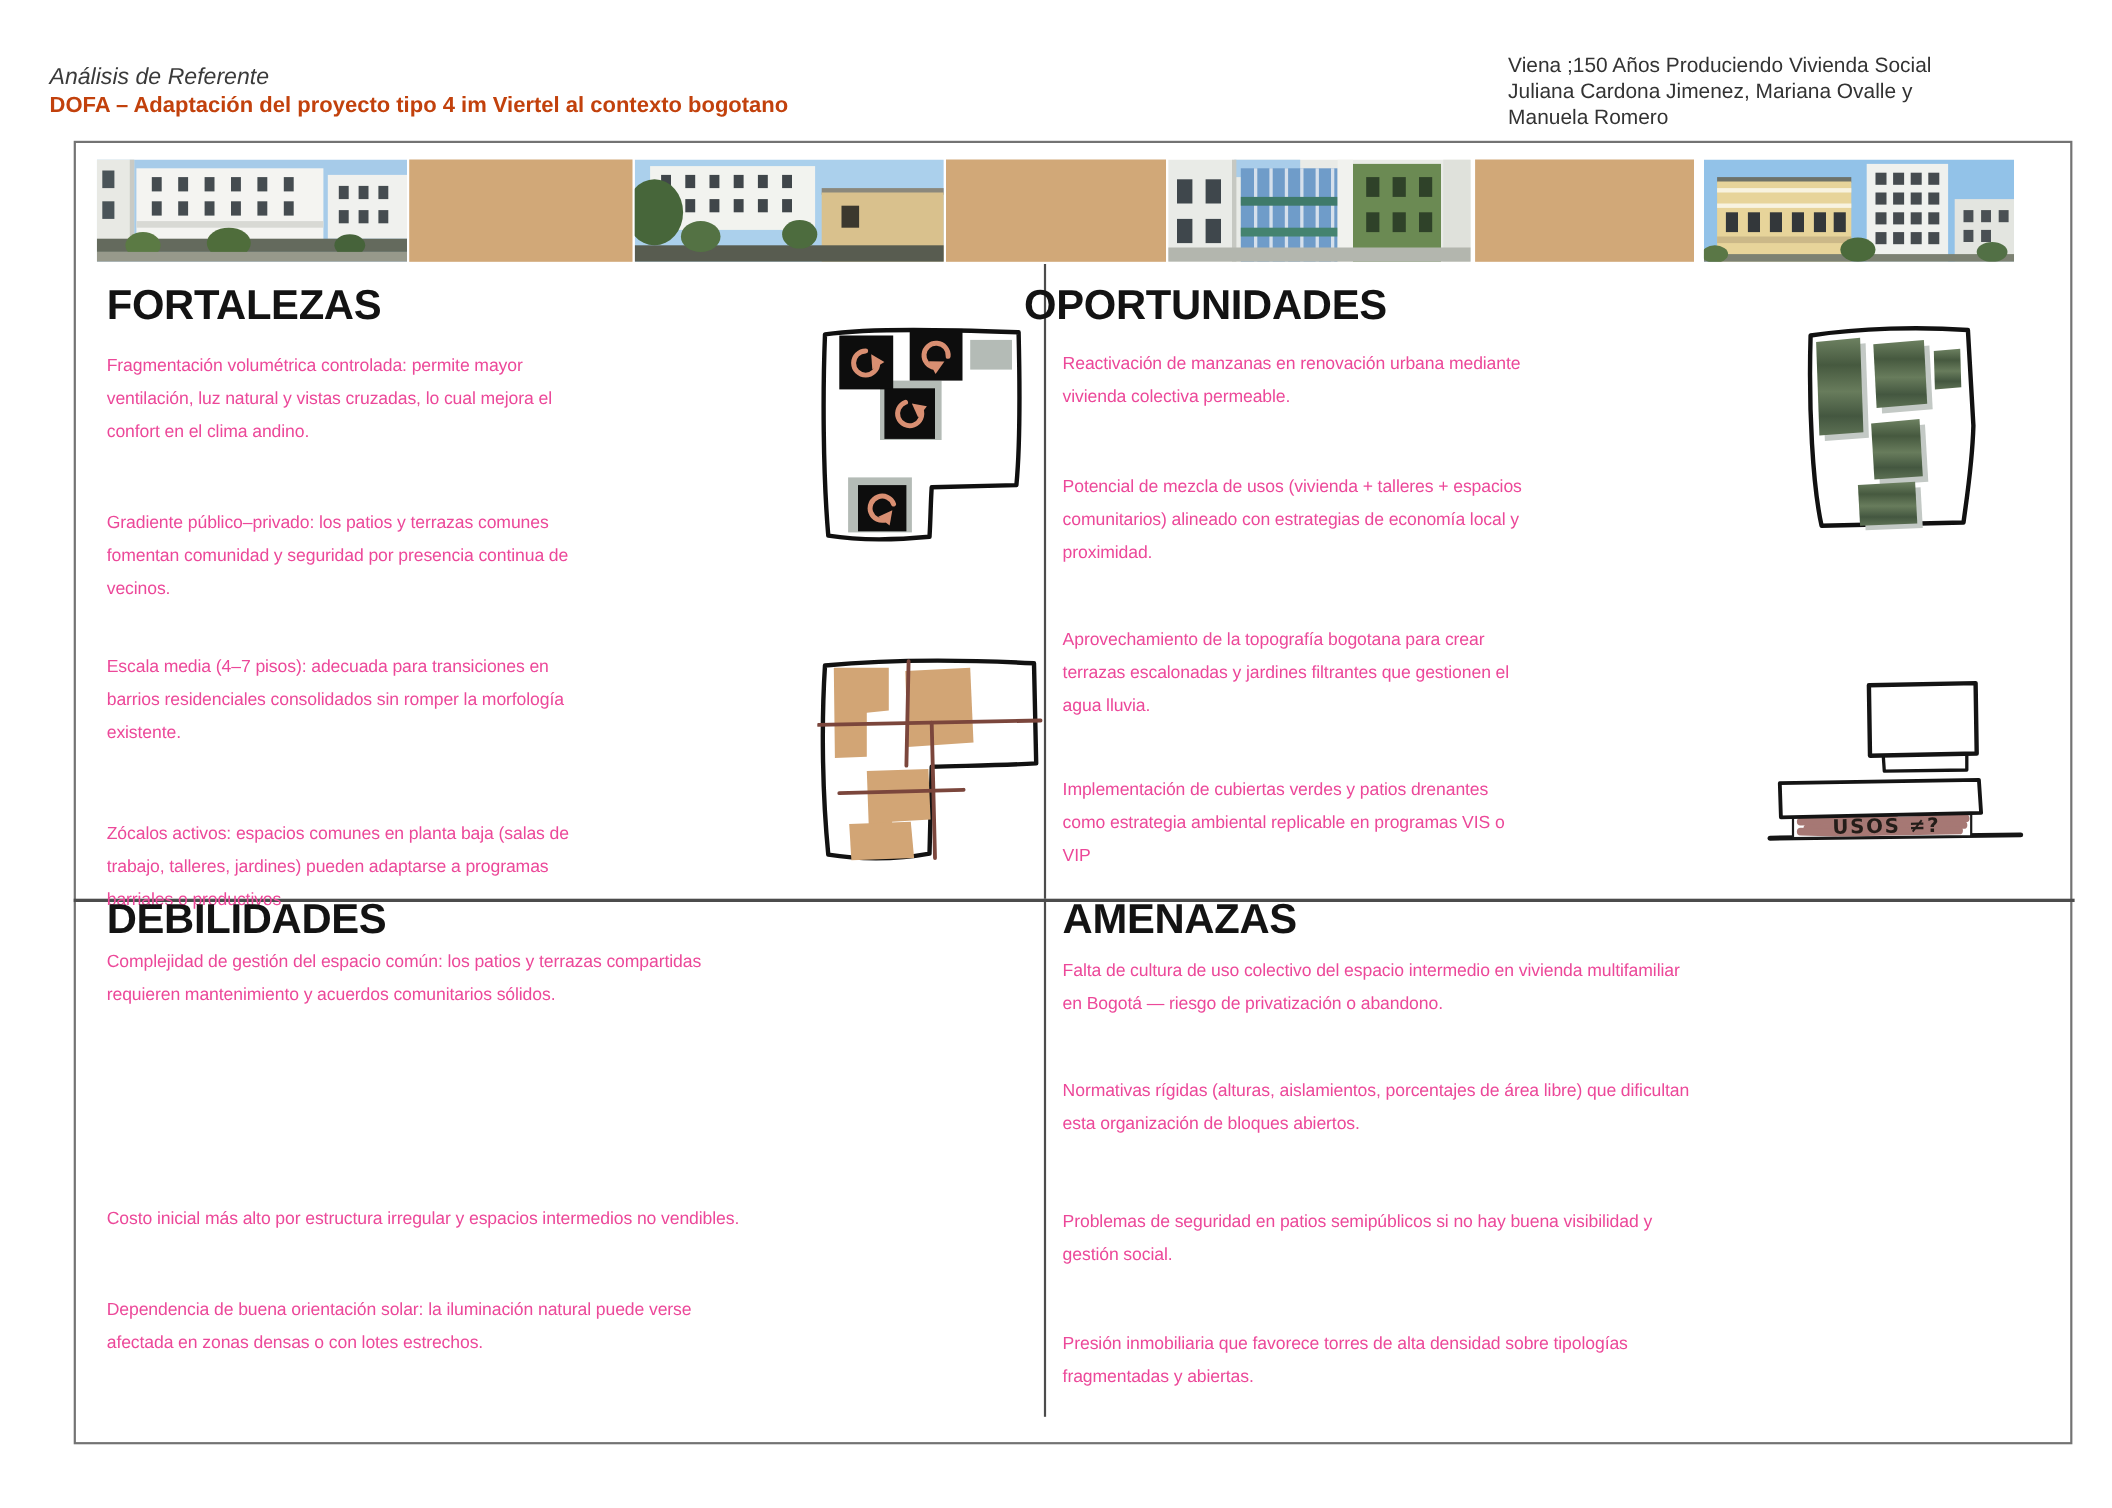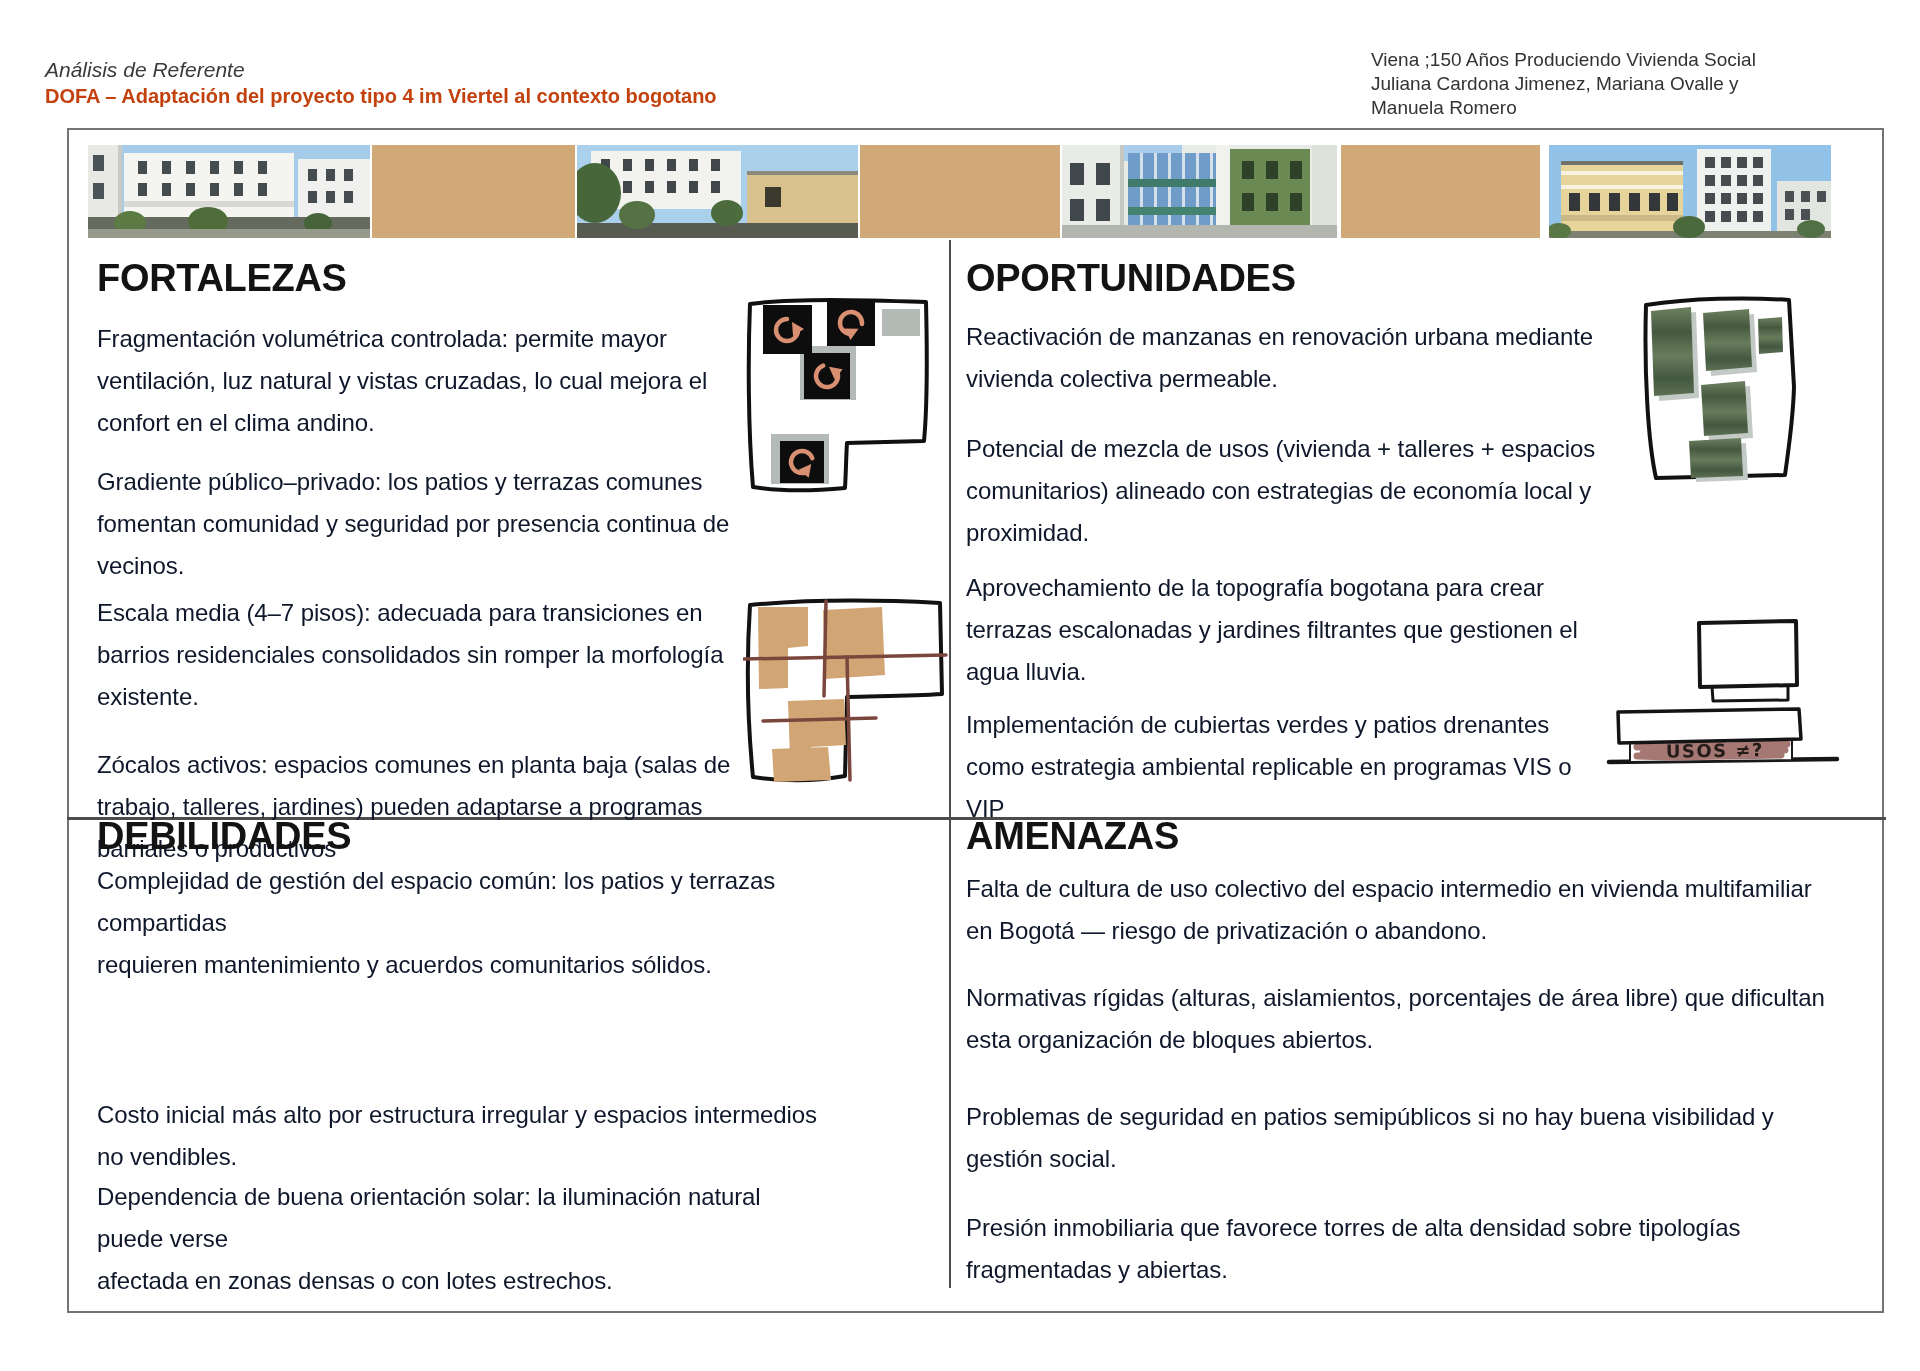--- a/index.html
+++ b/index.html
@@ -31,25 +31,25 @@
   .bt2{left:860px;width:200px;}
   .bp3{left:1062px;width:275px;}
   .bt3{left:1341px;width:199px;}
   .bp4{left:1549px;width:282px;}
 
   
   .quad{position:absolute;inset:0;pointer-events:none;}
   .quad h2{position:absolute;margin:0;font-size:38px;font-weight:bold;color:#131313;
            letter-spacing:-0.3px;line-height:44px;}
   #qf h2{left:97px;top:256px;}
-  #qo h2{left:966px;top:256px;}
+  #qo h2{left:931px;top:256px;}
   #qd h2{left:97px;top:814px;}
   #qa h2{left:966px;top:814px;}
-  .para{position:absolute;white-space:pre-line;font-size:24px;line-height:42px;
-        color:#0f172a;letter-spacing:-0.1px;}
+  .para{position:absolute;white-space:pre-line;font-size:16px;line-height:30px;
+        color:#ec4899;letter-spacing:-0.1px;}
   .q-left .para{left:97px;width:720px;}
   .q-right .para{left:966px;width:860px;}
   #qf .p0{top:318px}#qf .p1{top:461px}#qf .p2{top:592px}#qf .p3{top:744px}
   #qo .p0{top:316px}#qo .p1{top:428px}#qo .p2{top:567px}#qo .p3{top:704px}
   #qd .p0{top:860px}#qd .p1{top:978px}#qd .p2{top:1094px}#qd .p3{top:1176px}
   #qa .p0{top:868px}#qa .p1{top:977px}#qa .p2{top:1096px}#qa .p3{top:1207px}
 
   
   .sk{position:absolute;}
   .sk svg{display:block;width:100%;height:100%;}

